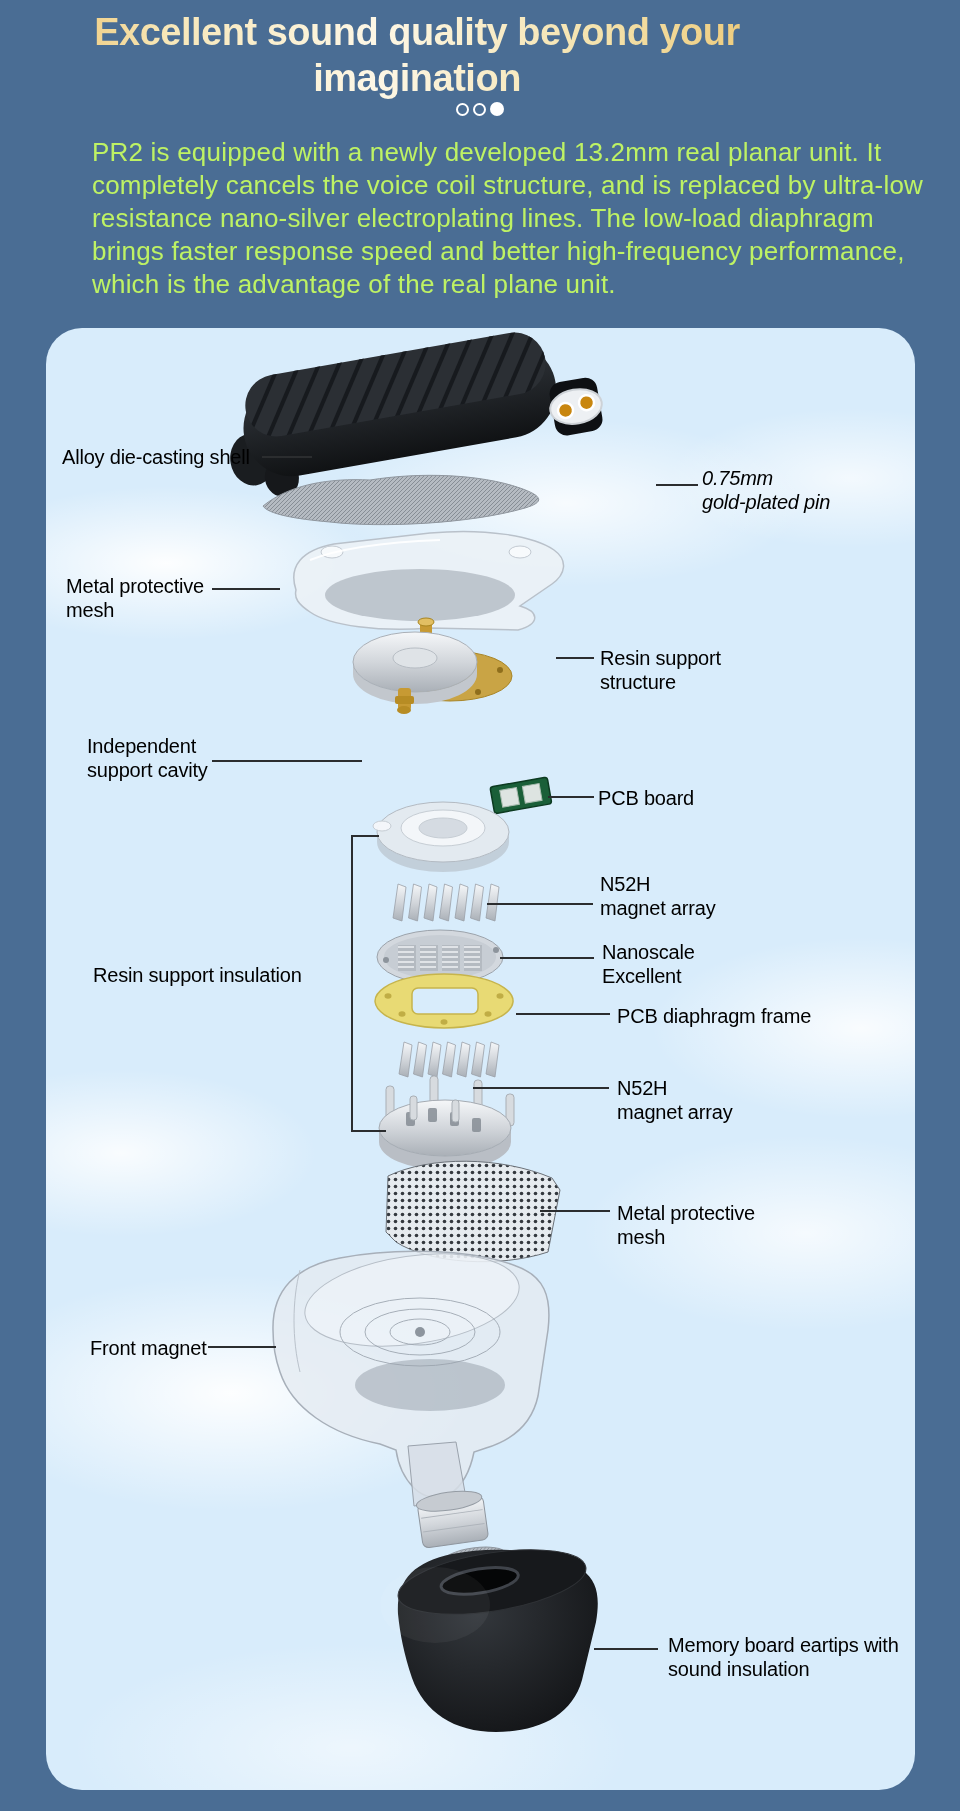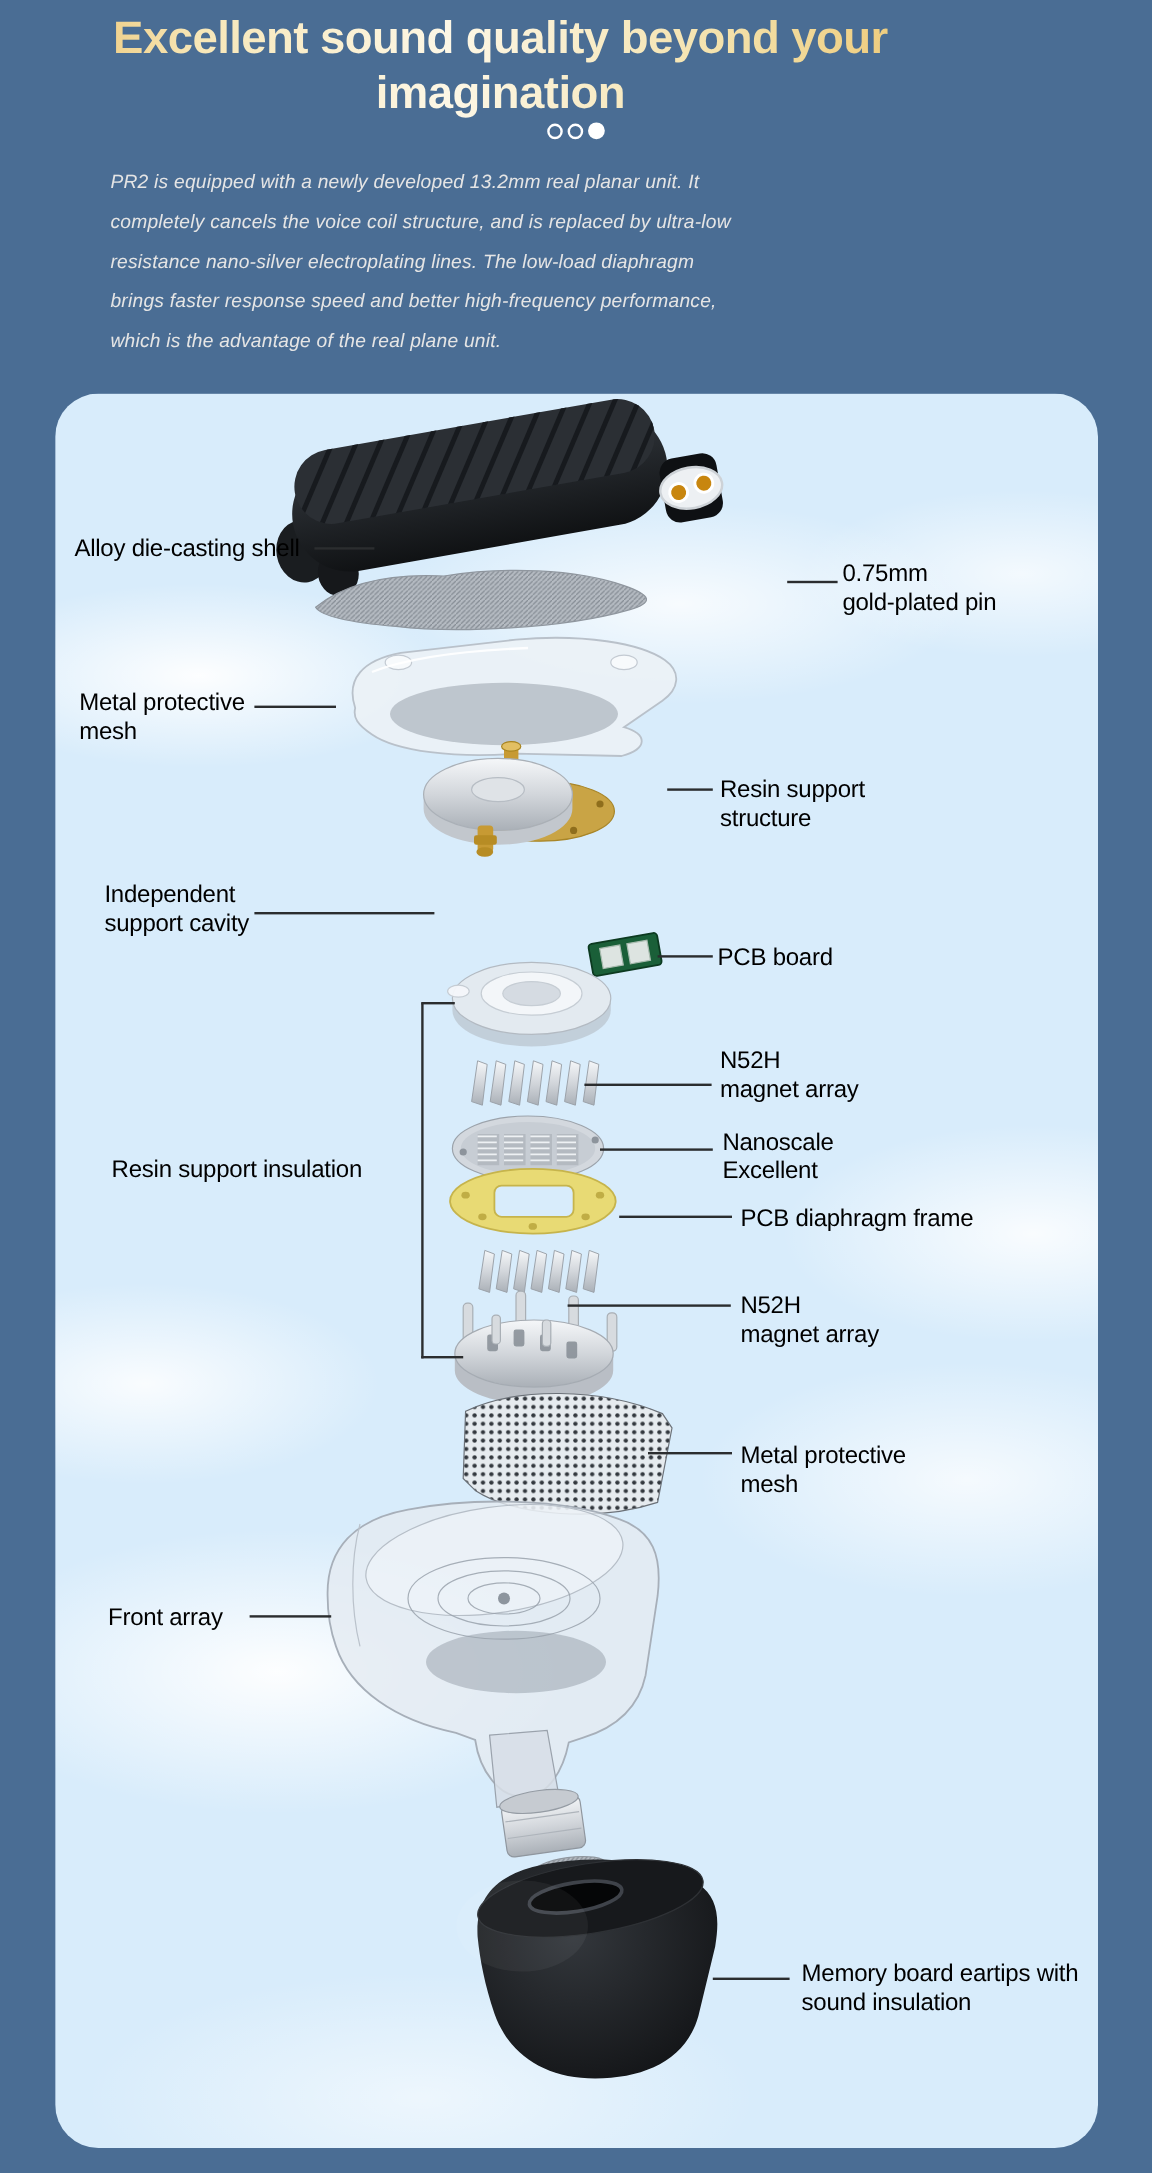--- a/index.html
+++ b/index.html
@@ -15,22 +15,22 @@
     -webkit-background-clip:text;background-clip:text;color:transparent;
   }
   .dots{
     position:absolute;left:430px;top:100px;width:100px;height:18px;
     display:flex;justify-content:center;align-items:center;gap:4px;
   }
   .dot{width:13px;height:13px;border-radius:50%;border:2.5px solid #fff;box-sizing:border-box;}
   .dot.filled{background:#fff;border:none;width:14px;height:14px;}
   .intro{
     position:absolute;left:92px;top:136px;
-    font-size:16px;line-height:33px;font-weight:300;letter-spacing:0.2px;
-    color:#e5e5e5;white-space:pre;font-style:italic;
+    font-size:26px;line-height:33px;font-weight:300;letter-spacing:0.2px;
+    color:#bef264;white-space:pre;
   }
   .card{
     position:absolute;left:46px;top:328px;width:869px;height:1462px;border-radius:36px;
     background:
       radial-gradient(ellipse 300px 110px at 120px 235px, rgba(255,255,255,.95), rgba(255,255,255,0) 70%),
       radial-gradient(ellipse 340px 120px at 520px 175px, rgba(255,255,255,.8), rgba(255,255,255,0) 70%),
       radial-gradient(ellipse 260px 100px at 805px 150px, rgba(255,255,255,.7), rgba(255,255,255,0) 70%),
       radial-gradient(ellipse 300px 130px at 815px 700px, rgba(255,255,255,.85), rgba(255,255,255,0) 70%),
       radial-gradient(ellipse 280px 120px at 75px 825px, rgba(255,255,255,.85), rgba(255,255,255,0) 70%),
       radial-gradient(ellipse 380px 170px at 185px 1065px, rgba(255,255,255,.95), rgba(255,255,255,0) 70%),
@@ -287,21 +287,21 @@
 <div class="conn" style="left:594px;top:1648px;width:64px;"></div>
 
 <div class="vline" style="left:351px;top:836px;height:296px;"></div>
 <div class="conn" style="left:351px;top:835px;width:28px;"></div>
 <div class="conn" style="left:351px;top:1130px;width:35px;"></div>
 
 <div class="lbl" style="left:62px;top:445px;">
   <div>Alloy die-casting shell</div>
     <div></div>
 </div>
-<div class="lbl" style="left:702px;top:466px;">
+<div class="lbl" style="left:702px;top:466px;font-style:italic;">
   <div>0.75mm</div>
     <div>gold-plated pin</div>
 </div>
 <div class="lbl" style="left:66px;top:574px;">
   <div>Metal protective</div>
     <div>mesh</div>
 </div>
 <div class="lbl" style="left:600px;top:646px;">
   <div>Resin support</div>
     <div>structure</div>
@@ -332,19 +332,19 @@
 </div>
 <div class="lbl" style="left:617px;top:1076px;">
   <div>N52H</div>
     <div>magnet array</div>
 </div>
 <div class="lbl" style="left:617px;top:1201px;">
   <div>Metal protective</div>
     <div>mesh</div>
 </div>
 <div class="lbl" style="left:90px;top:1336px;">
-  <div>Front array</div>
+  <div>Front magnet</div>
     <div></div>
 </div>
 <div class="lbl" style="left:668px;top:1633px;">
   <div>Memory board eartips with</div>
     <div>sound insulation</div>
 </div>
 
 </body></html>

